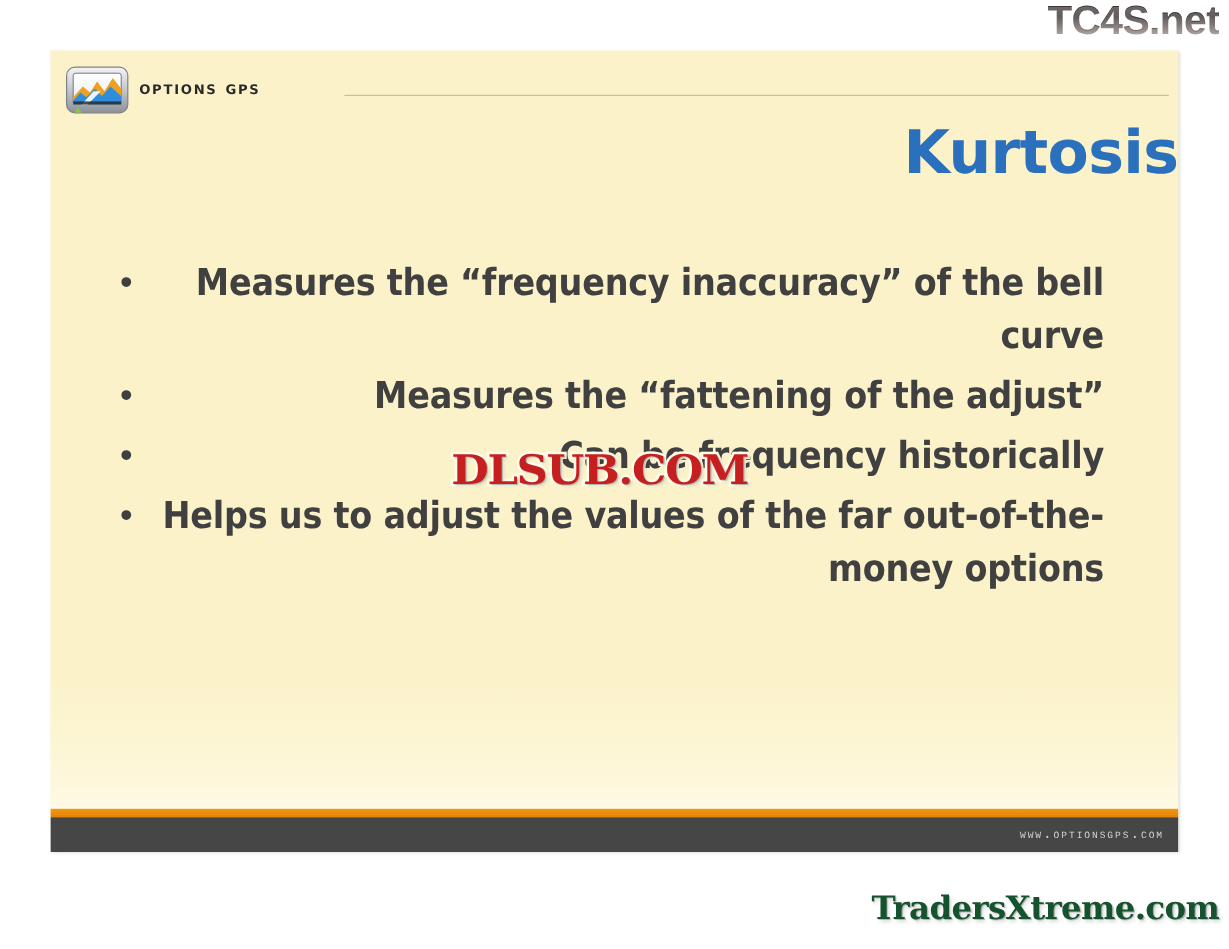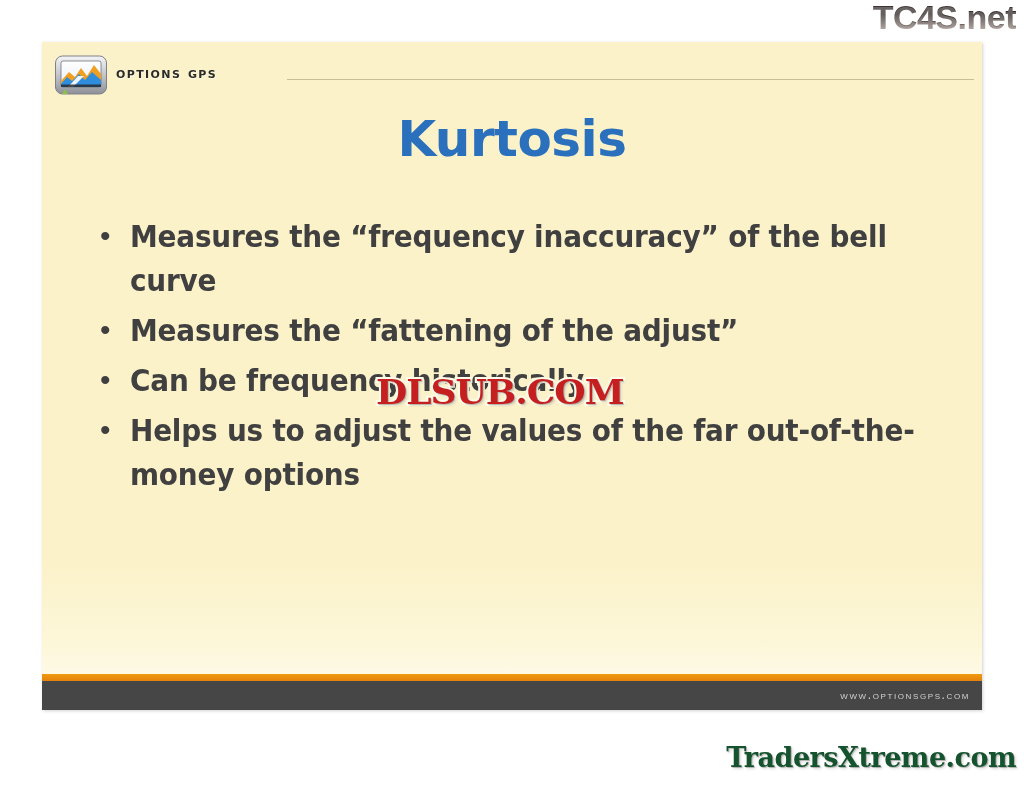--- a/index.html
+++ b/index.html
@@ -73,23 +73,23 @@
   .header-rule {
     position: absolute;
     left: 245px; top: 37px;
     right: 8px; height: 1px;
     background: #c9bf96;
   }
 
   
   .slide-title {
     position: absolute;
-    left: 0; top: 68px;
+    left: 0; top: 56px;
     width: 100%;
-    text-align: center;
+    text-align: right;
     font-family: "DejaVu Sans", sans-serif;
     font-weight: bold;
     font-size: 50px;
     color: #2a70bd;
     letter-spacing: -0.5px;
   }
 
   
   .bullets {
     position: absolute;
@@ -113,39 +113,40 @@
   }
   .bullet-text {
     flex: 1 1 auto;
     font-family: "DejaVu Sans Condensed", "DejaVu Sans", sans-serif;
     font-weight: bold;
     font-size: 31px;
     line-height: 44px;
     color: #404040;
     letter-spacing: -0.2px;
     max-width: 790px;
+    text-align: right;
   }
 
   
   .orange-bar {
     position: absolute;
     left: 0; bottom: 29px;
     width: 100%; height: 7px;
     background: linear-gradient(180deg,#f09a10 0%, #e3820b 100%);
   }
   .footer-bar {
     position: absolute;
     left: 0; bottom: 0;
     width: 100%; height: 29px;
     background: #464646;
   }
   .footer-text {
     position: absolute;
     right: 12px; top: 7px;
-    font-family: Liberation Sans, sans-serif;
+    font-family: Liberation Mono, monospace;
     font-size: 12px;
     letter-spacing: 1.6px;
     color: #d3d3d3;
     font-variant: small-caps;
     text-transform: lowercase;
     white-space: nowrap;
   }
 
   
   .dlsub {

